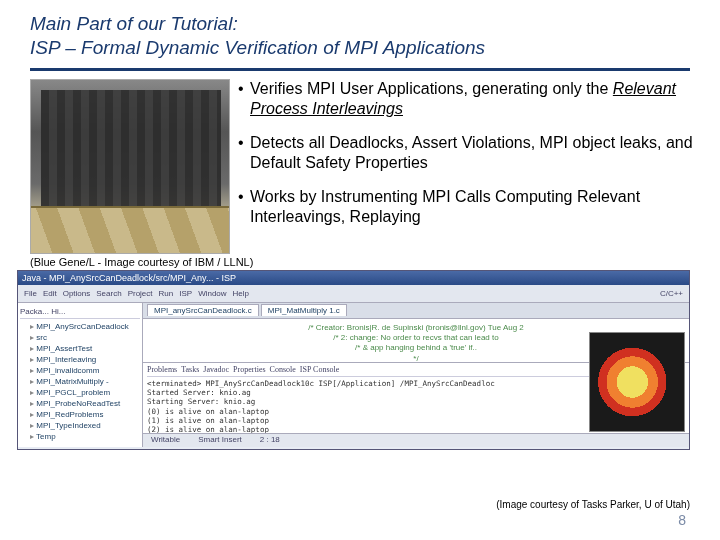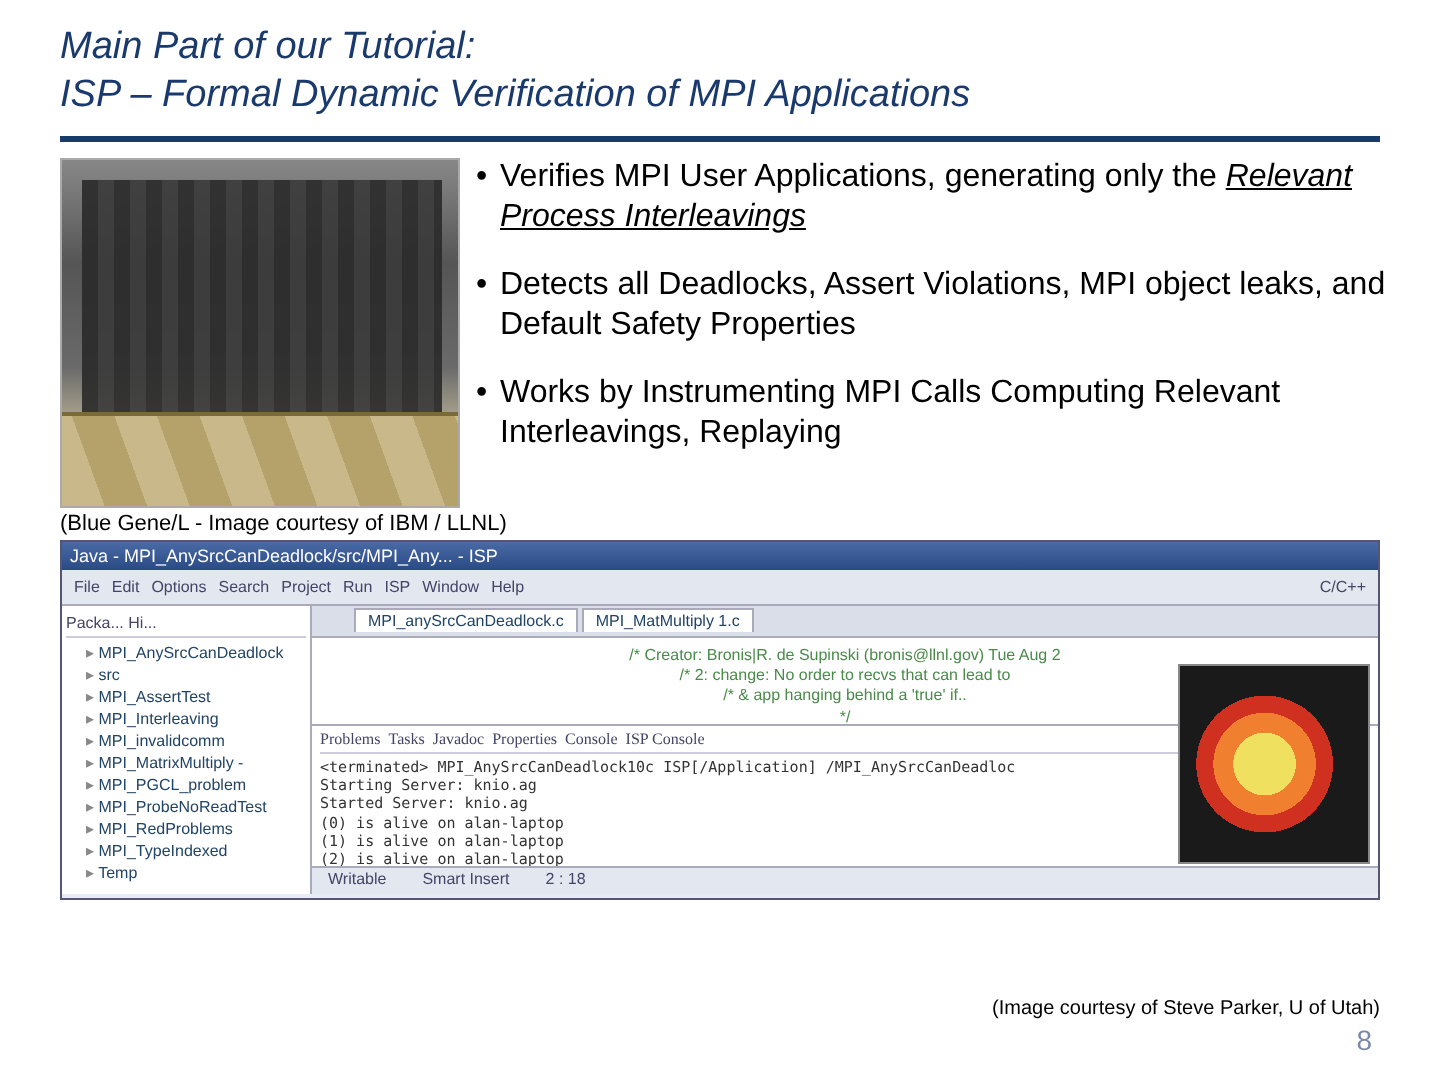--- a/index.html
+++ b/index.html
@@ -65,21 +65,21 @@
   }
   .bullets li { list-style: none; margin-bottom: 14px; position: relative; padding-left: 12px;}
   .bullets li::before { content: "•"; position: absolute; left: 0; }
   .em-u { text-decoration: underline; font-style: italic; }
   .caption {
     font-size: 11px;
     color: #000;
     padding: 2px 0 2px 30px;
   }
   .ide {
-    margin: 0 30px 0 30px;
+    margin: 0 30px 0 17px;
     height: 180px;
     border: 1px solid #557;
     background: linear-gradient(180deg,#6b7ea6 0 18px,#e8ecf4 18px 100%);
     position: relative;
     font-size: 8px;
     color: #334;
   }
   .ide-title {
     color:#fff;
     font-size:9px;
@@ -104,21 +104,21 @@
   .ide-left .tree-item {
     padding:1px 0 1px 10px;
     white-space:nowrap;
     font-size:8px;
     color:#246;
   }
   .tree-item::before{content:"▸ ";color:#888;}
   .ide-main { flex:1; display:flex; flex-direction:column; }
   .ide-tabs {
     height:16px;background:#d9dee8;border-bottom:1px solid #aab;
-    display:flex;align-items:center;gap:2px;padding-left:21px;font-size:8px;
+    display:flex;align-items:center;gap:2px;padding-left:4px;font-size:8px;
   }
   .tab {background:#fff;border:1px solid #aab;border-bottom:none;padding:1px 6px;color:#246;}
   .ide-editor {
     flex:1;background:#fff;padding:4px 6px;font-family:Liberation Sans, sans-serif;font-size:8px;
     color:#357;line-height:1.3;border-bottom:1px solid #aab;
     overflow:hidden;
     text-align:center;
   }
   .comment{color:#4a8a4a;}
   .kw{color:#a04aa0;}
@@ -232,31 +232,31 @@
       <div class="ide-console">
         <div class="console-tabs">
           <span>Problems</span>
           <span>Tasks</span>
           <span>Javadoc</span>
           <span>Properties</span>
           <span>Console</span>
           <span>ISP Console</span>
         </div>
         <div>&lt;terminated&gt; MPI_AnySrcCanDeadlock10c ISP[/Application] /MPI_AnySrcCanDeadloc</div>
+        <div>Started Server: knio.ag</div>
         <div>Starting Server: knio.ag</div>
-        <div>Started Server: knio.ag</div>
         <div>(0) is alive on alan-laptop</div>
         <div>(1) is alive on alan-laptop</div>
         <div>(2) is alive on alan-laptop</div>
 
       </div>
       <div class="ide-status">
         <span>Writable</span>
         <span>Smart Insert</span>
         <span>2 : 18</span>
       </div>
     </div>
   </div>
 </div>
 
 <div class="fruit"></div>
-<div class="fruit-caption">(Image courtesy of Steve Parker, U of Utah)</div>
+<div class="fruit-caption">(Image courtesy of Tasks Parker, U of Utah)</div>
 <div class="page-num">8</div>
 
 </body></html>

